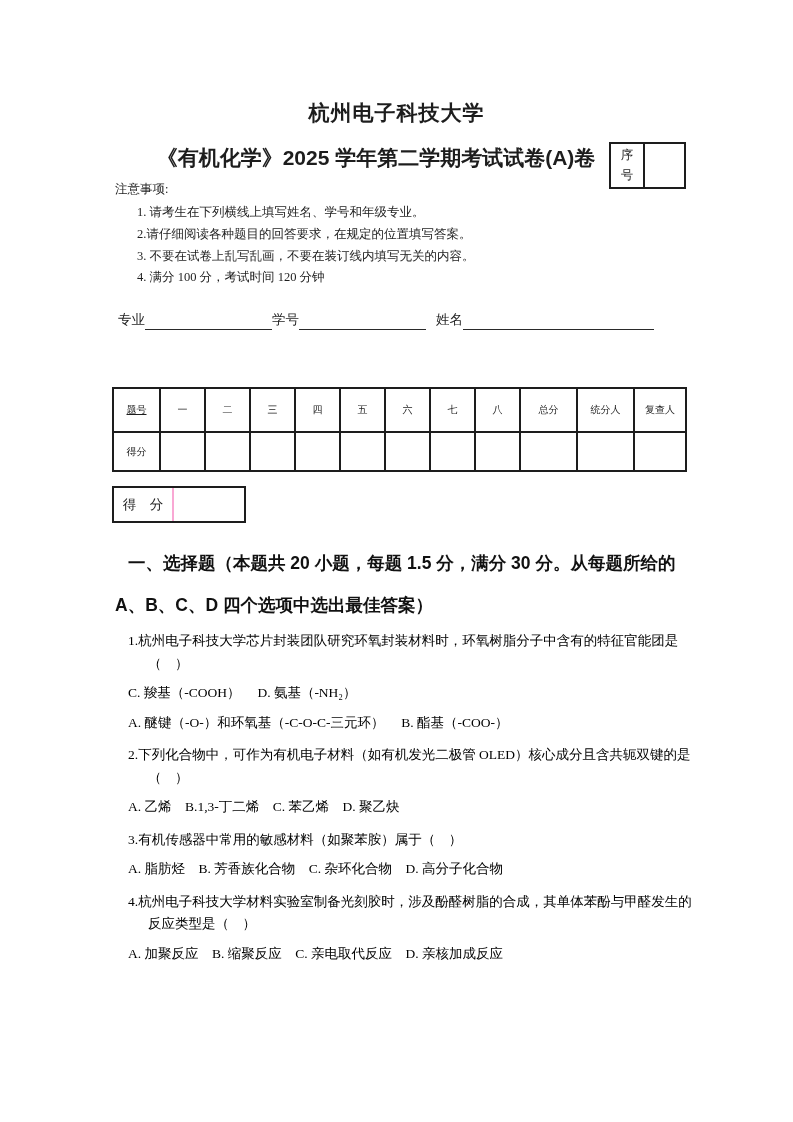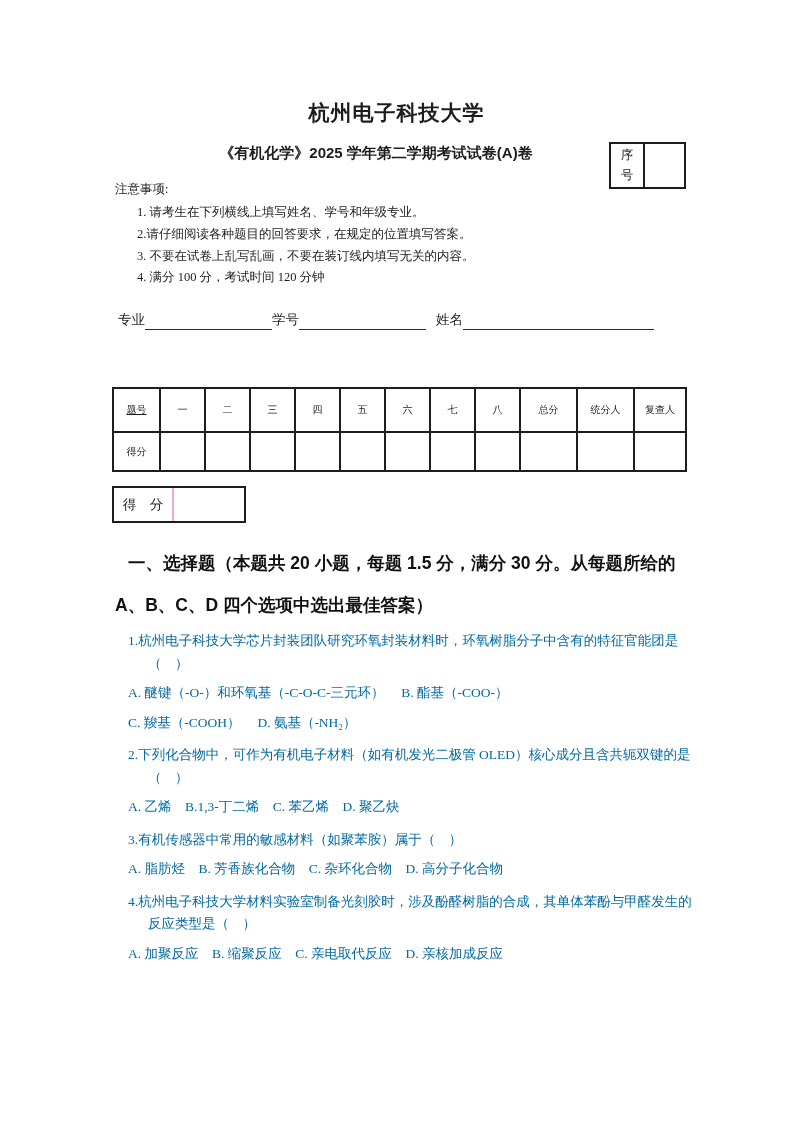--- a/index.html
+++ b/index.html
@@ -7,21 +7,21 @@
     position:relative; width:793px; height:1042px; background:#ffffff;
     color:#1d1d1d; font-family:"Liberation Serif", serif; overflow:hidden;
   }
   .title1 {
     position:absolute; top:99px; left:0; width:793px; text-align:center;
     font-family:"Liberation Sans", sans-serif; font-weight:bold; font-size:21px;
     letter-spacing:1px;
   }
   .title2 {
     position:absolute; top:144px; left:0; width:752px; text-align:center;
-    font-family:"Liberation Sans", sans-serif; font-weight:bold; font-size:15px;
+    font-family:"Liberation Sans", sans-serif; font-weight:bold; font-size:21px;
   }
   .serial-box {
     position:absolute; left:609px; top:142px; width:77px; height:47px;
     border:2px solid #1d1d1d; box-sizing:border-box; display:flex;
   }
   .serial-label {
     width:34px; border-right:2px solid #1d1d1d; box-sizing:border-box;
     font-size:12.5px; line-height:20px; text-align:center; padding-top:1px;
   }
   .serial-value { flex:1; }
@@ -56,21 +56,21 @@
   .score-box-label {
     width:60px; border-right:2px solid #f9a8d4; box-sizing:border-box;
     display:flex; align-items:center; justify-content:center; white-space:pre;
   }
   .score-box-value { flex:1; }
   .content { position:absolute; left:115px; top:542px; width:582px; }
   .sec-heading {
     font-family:"Liberation Sans", sans-serif; font-weight:bold;
     font-size:17.5px; line-height:42px; text-indent:13px; color:#111;
   }
-  .question { margin-left:13px; font-size:13.5px; color:#0369a1; }
+  .question { margin-left:13px; font-size:13.5px; color:#000000; }
   .q-text { line-height:22.5px; padding-left:20px; text-indent:-20px; margin-top:10px; }
   .question.first .q-text { margin-top:4px; }
   .opt-line { line-height:22.5px; margin-top:7px; }
 </style>
 </head>
 <body>
 
 <div class="page">
 
   <div class="title1">杭州电子科技大学</div>
@@ -151,22 +151,22 @@
   <div class="score-box">
     <div class="score-box-label">得　分</div>
     <div class="score-box-value"></div>
   </div>
 
   <div class="content">
     <div class="sec-heading">一、选择题（本题共 20 小题，每题 1.5 分，满分 30 分。从每题所给的 A、B、C、D 四个选项中选出最佳答案）</div>
 
     <div class="question first">
       <div class="q-text">1.杭州电子科技大学芯片封装团队研究环氧封装材料时，环氧树脂分子中含有的特征官能团是（　）</div>
+      <div class="opt-line">C. 羧基（-COOH）　 D. 氨基（-NH₂）</div>
       <div class="opt-line">A. 醚键（-O-）和环氧基（-C-O-C-三元环）　 B. 酯基（-COO-）</div>
-      <div class="opt-line">C. 羧基（-COOH）　 D. 氨基（-NH₂）</div>
     </div>
 
     <div class="question">
       <div class="q-text">2.下列化合物中，可作为有机电子材料（如有机发光二极管 OLED）核心成分且含共轭双键的是（　）</div>
       <div class="opt-line">A. 乙烯　B.1,3-丁二烯　C. 苯乙烯　D. 聚乙炔</div>
     </div>
 
     <div class="question">
       <div class="q-text">3.有机传感器中常用的敏感材料（如聚苯胺）属于（　）</div>
       <div class="opt-line">A. 脂肪烃　B. 芳香族化合物　C. 杂环化合物　D. 高分子化合物</div>

